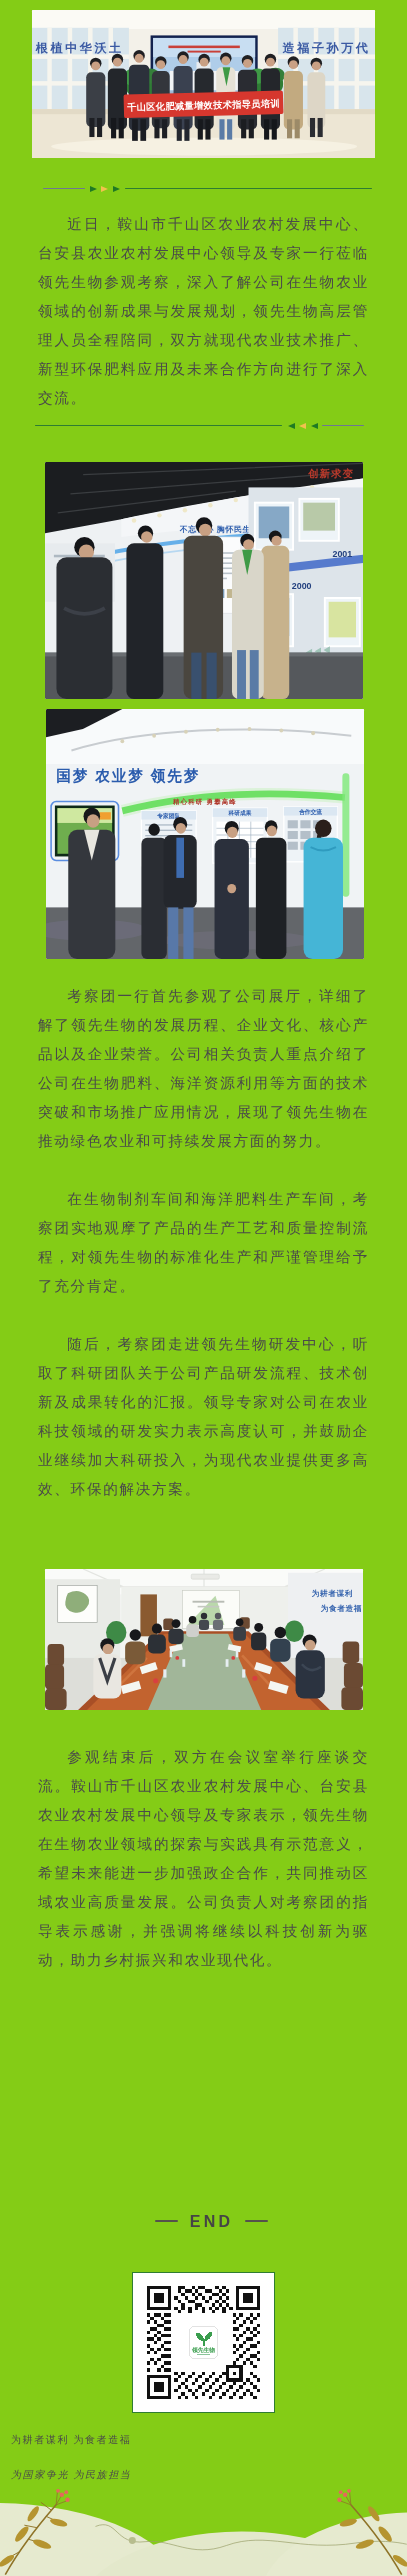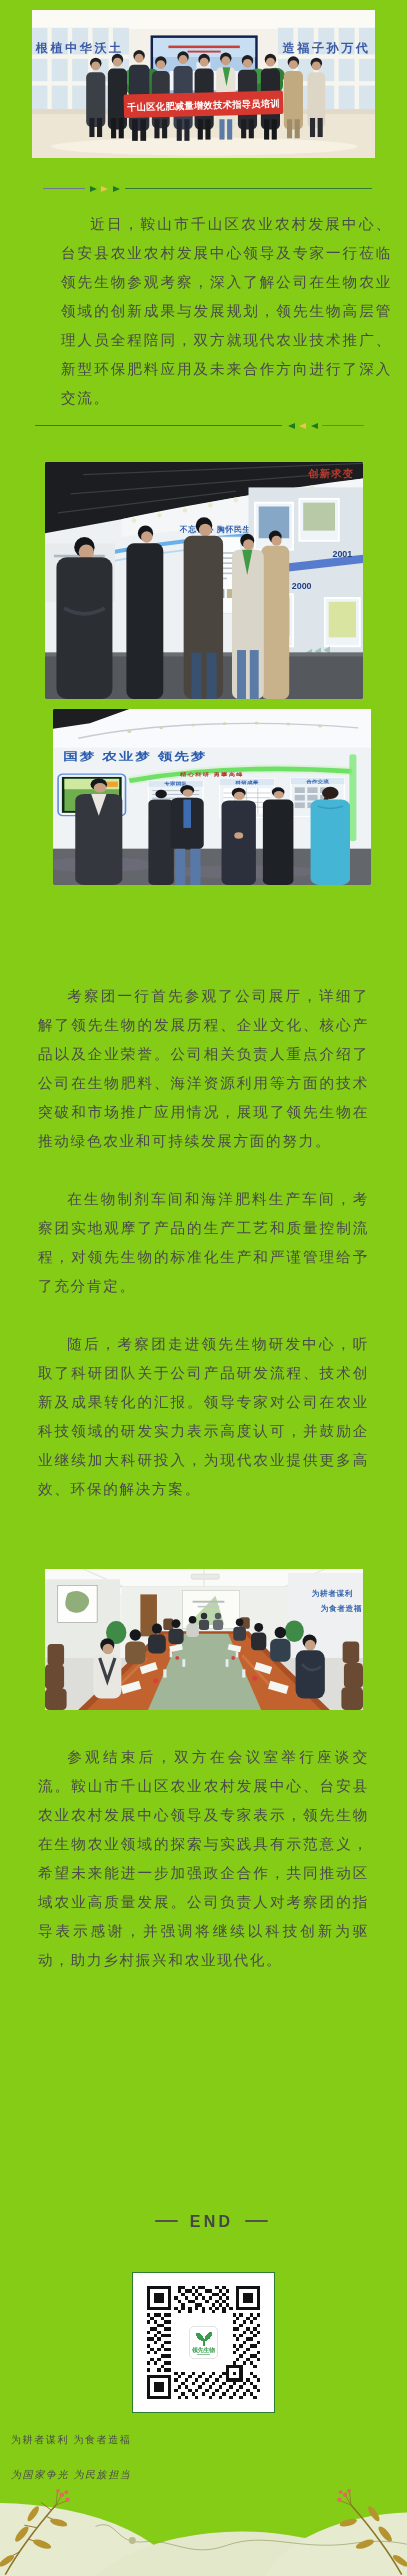--- a/index.html
+++ b/index.html
@@ -2,36 +2,36 @@
 <html style="font-size:10.2px"><head>
 <meta charset="utf-8">
 <style>
   html,body{margin:0;padding:0;background:#FAF7E8;}
   .page{position:relative;width:407px;height:2576px;margin:0 auto;background:#84cc16;
         font-family:"Liberation Sans","DejaVu Sans",sans-serif;overflow:hidden;}
   .photo{position:absolute;overflow:hidden;border-radius:1.3px;background:#ddd;}
   .photo svg{display:block;width:100%;height:100%;}
   #photo1{left:32px;top:9.6px;width:343px;height:148px;}
   #photo2{left:45px;top:462px;width:318px;height:237px;}
-  #photo3{left:53px;top:709px;width:318px;height:176px;}
+  #photo3{left:46px;top:709px;width:318px;height:250px;}
   #photo4{left:45px;top:1569px;width:318px;height:141px;}
   .divider{position:absolute;display:flex;align-items:center;height:9px;}
   #divider1{left:43px;top:184px;width:329px;}
   #divider2{left:35px;top:421px;width:329px;}
   .dline{height:1.9px;border-radius:1.3px;}
   .dline.slate{width:42px;background:#6E7792;}
   .dline.green{flex:1;background:#2E7D32;height:1.3px;}
   .tri{width:0;height:0;border-top:3.8px solid transparent;border-bottom:3.8px solid transparent;}
   .tri.right{border-left:7px solid #1F7A24;margin-left:4.5px;}
   .tri.right.gold{border-left-color:#F2C14E;}
   .tri.left{border-right:7px solid #1F7A24;margin-right:4.5px;}
   .tri.left.gold{border-right-color:#F2C14E;}
   .sp8{width:5.1px;}
   .textblock{position:absolute;left:38px;width:331px;}
-  #tb1{top:210px;margin-left:23px;} #tb2{top:982px;} #tb3{top:1743px;}
+  #tb1{top:210px;} #tb2{top:982px;} #tb3{top:1743px;}
   .textblock p{margin:0 0 29px;font-size:14.6px;line-height:29px;letter-spacing:1.7px;
                color:#4A4A4A;text-align:justify;text-indent:2em;}
   .end{position:absolute;left:0;top:2207px;width:100%;text-align:center;color:#454545;
        font-weight:bold;font-size:16px;letter-spacing:3.2px;line-height:29px;z-index:2;padding-left:8px;}
   .end .dash{display:inline-block;width:23px;height:1.9px;background:#55524c;border-radius:1.3px;
              vertical-align:middle;margin:0 11.5px 3.2px;}
   .qr{position:absolute;left:132px;top:2272px;width:143px;height:141px;background:#fff;
       border:1.3px solid #2E7D32;box-sizing:border-box;display:flex;align-items:center;
       justify-content:center;z-index:2;}
   .qr svg{width:113px;height:113px;}

